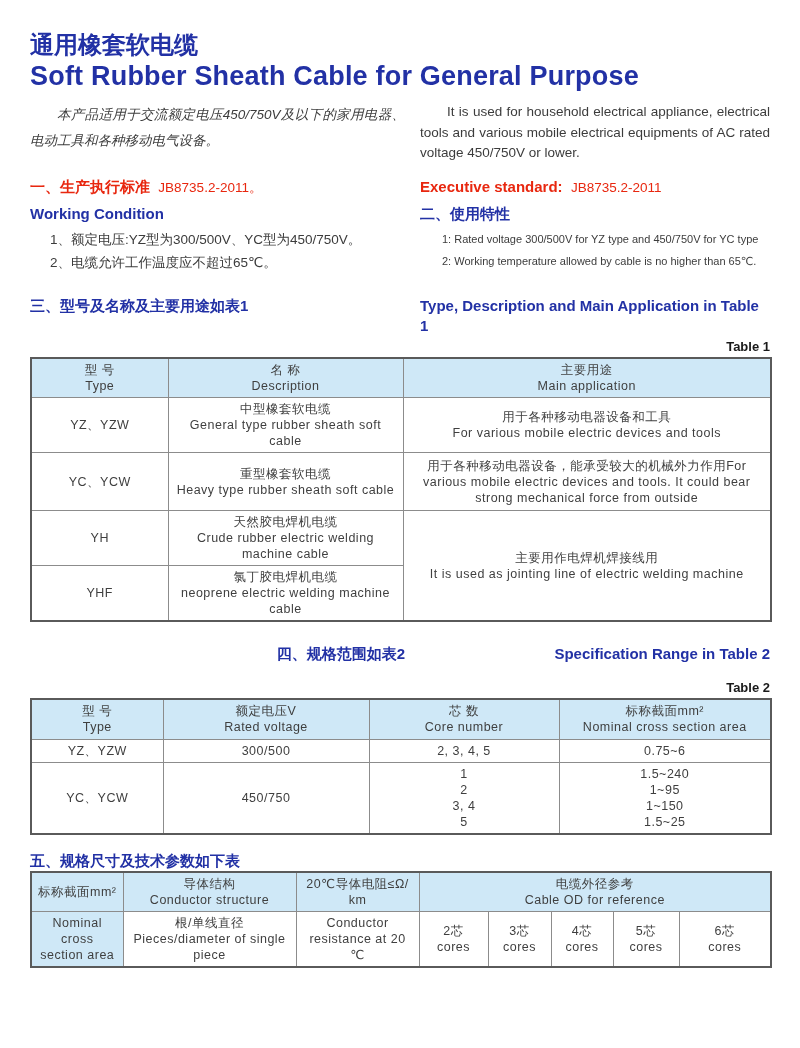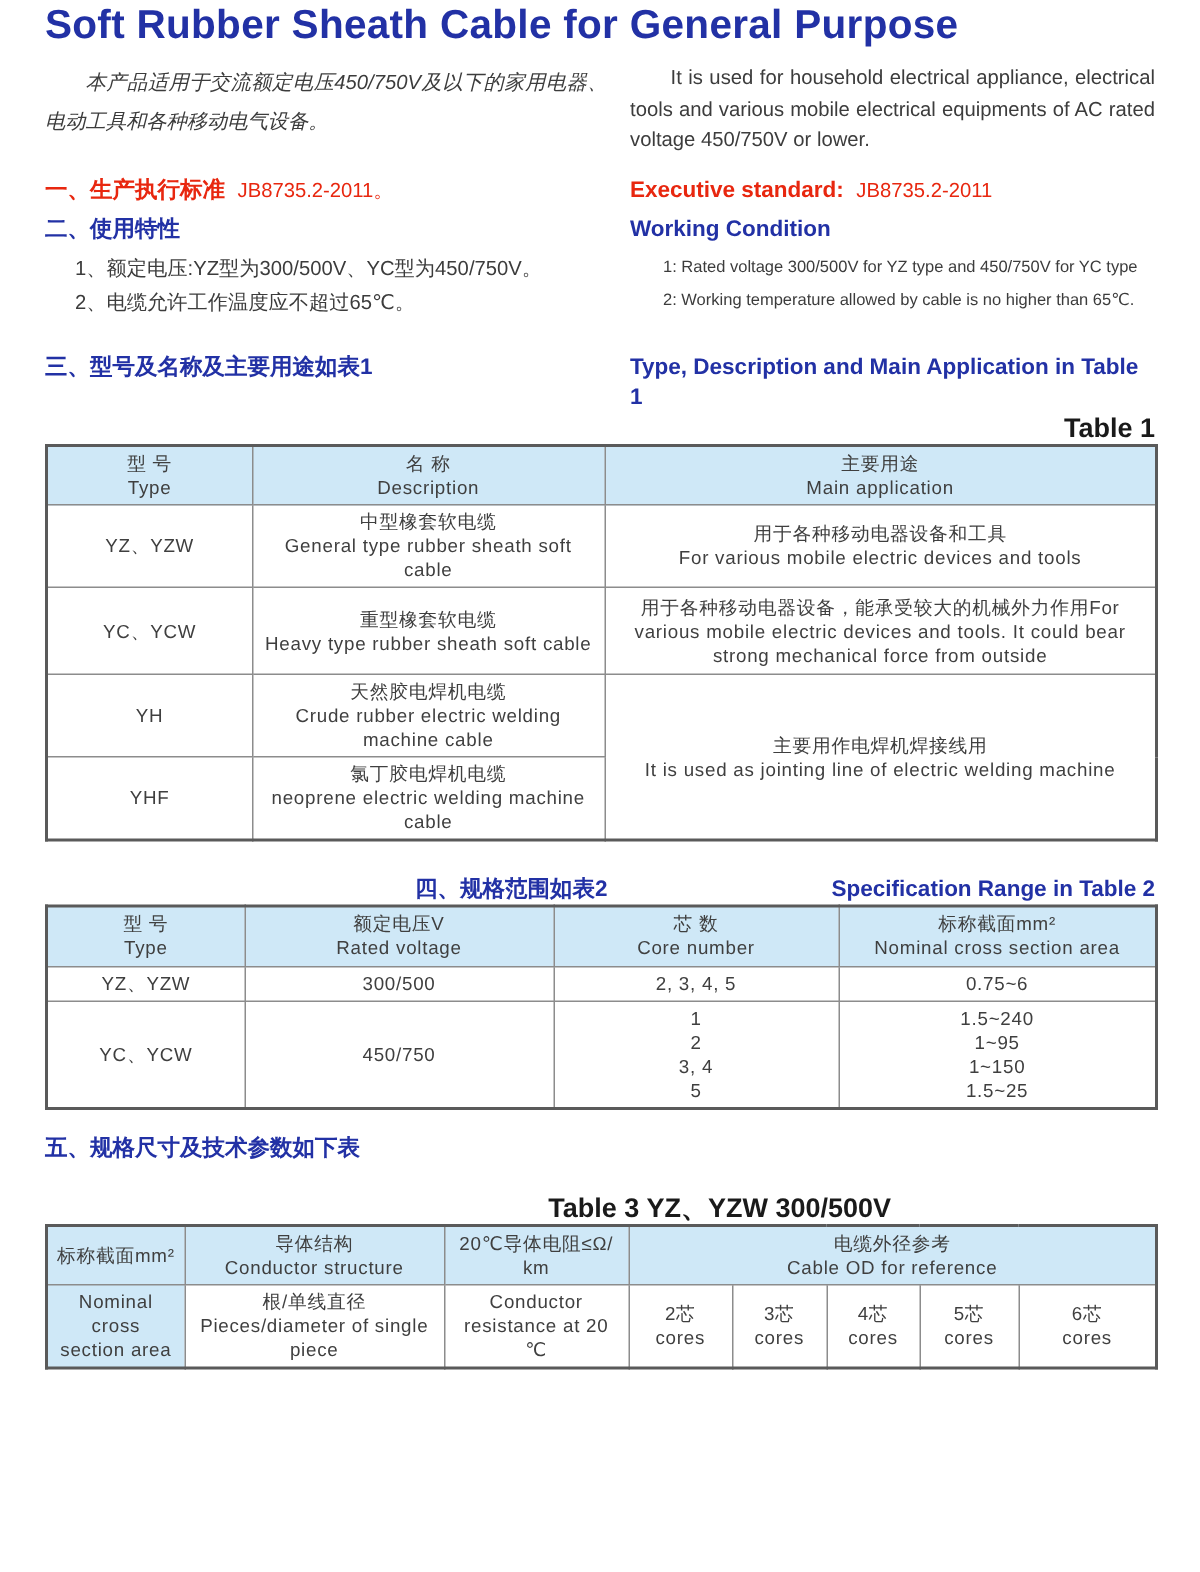--- a/index.html
+++ b/index.html
@@ -28,21 +28,21 @@
   .sec-blue{color:var(--accent-blue);}
   .sec-red{color:var(--accent-red);}
   .sec-val{font-weight:normal;color:var(--accent-red);font-size:13.5px;}
   .rowC{margin-top:6px;}
   .rowD{margin-top:4px;}
   .items-zh{font-size:13.5px;line-height:23px;padding-left:20px;}
   .items-en{font-size:11px;line-height:22px;text-align:justify;}
   .items-en .item{text-indent:2em;}
   .rowE{margin-top:22px;}
   .sec-s5-en{text-align:justify;letter-spacing:1.1px;word-spacing:4px;line-height:22px;}
-  .tbl-label{font-size:18px;font-weight:bold;color:#1a1a1a;text-align:right;margin:3px 0 3px;line-height:15px;}
+  .tbl-label{font-size:13px;font-weight:bold;color:#1a1a1a;text-align:right;margin:3px 0 3px;line-height:15px;}
   .tbl-label-3{margin-right:176px;}
   table.tbl{border-collapse:collapse;width:740px;border:2px solid #5a5a5a;table-layout:fixed;}
   table.tbl td,table.tbl th{
     border:1px solid #8c8c8c;font-weight:normal;text-align:center;vertical-align:middle;
     font-size:12.5px;line-height:16px;padding:3px 4px;color:#3f3f3f;letter-spacing:.5px;
   }
   table.tbl th{background:var(--table-header-bg);}
   .ml{white-space:pre-line;}
   .t1-head{height:40px;}
   .t1-r1{height:48px;} .t1-r2{height:58px;} .t1-r3{height:50px;} .t1-r4{height:48px;}
@@ -51,35 +51,36 @@
   .t3-r1{height:38px;} .t3-r2{height:56px;}
   .t3-r2 td{line-height:18px;} .t3-r2 th{line-height:18px;}
   .mt14{margin-top:22px;text-align:right;} .mt16{margin-top:16px;}
 </style>
 </head>
 <body>
 
 <div class="page">
   <div class="content">
 
+    <h1 class="title-zh">通用橡套软电缆</h1>
     <h1 class="title-en">Soft Rubber Sheath Cable for General Purpose</h1>
 
     <div class="cols rowA">
       <p class="intro intro-zh">本产品适用于交流额定电压450/750V及以下的家用电器、电动工具和各种移动电气设备。</p>
       <p class="intro intro-en">It is used for household electrical appliance, electrical tools and various mobile electrical equipments of AC rated voltage 450/750V or lower.</p>
     </div>
 
     <div class="cols rowB">
       <p class="sec sec-red"><span>一、生产执行标准</span>&nbsp;&nbsp;<span class="sec-val">JB8735.2-2011。</span></p>
       <p class="sec sec-red"><span>Executive standard:</span>&nbsp;&nbsp;<span class="sec-val">JB8735.2-2011</span></p>
     </div>
 
     <div class="cols rowC">
+      <p class="sec sec-blue">Working Condition</p>
       <p class="sec sec-blue">二、使用特性</p>
-      <p class="sec sec-blue">Working Condition</p>
     </div>
 
     <div class="cols rowD">
       <div class="items-zh">
         <div class="item">1、额定电压:YZ型为300/500V、YC型为450/750V。</div>
         <div class="item">2、电缆允许工作温度应不超过65℃。</div>
       </div>
       <div class="items-en">
         <div class="item">1: Rated voltage 300/500V for YZ type and 450/750V for YC type</div>
         <div class="item">2: Working temperature allowed by cable is no higher than 65℃.</div>
@@ -133,20 +134,21 @@
 neoprene electric welding machine cable</td>
       </tr>
     </tbody>
       </table>
 
     <div class="cols mt14">
       <p class="sec sec-blue">四、规格范围如表2</p>
       <p class="sec sec-blue">Specification Range in Table 2</p>
     </div>
 
+    <p class="tbl-label mt16">Table 2</p>
     <table class="tbl">
       <colgroup>
           <col style="width:132px">
           <col style="width:206px">
           <col style="width:190px">
           <col style="width:212px">
         </colgroup>
       <tbody>
           <tr class="t2-head">
         <th class="ml">型 号
@@ -176,21 +178,20 @@
 1~150
 1.5~25</td>
       </tr>
     </tbody>
       </table>
 
     <div class="cols mt16">
       <p class="sec sec-blue">五、规格尺寸及技术参数如下表</p>
     </div>
 
-    <p class="tbl-label tbl-label-3 mt14">Table 3  YZ、YZW 300/500V</p>
     <table class="tbl">
       <colgroup>
         <col style="width:92px">
           <col style="width:173px">
           <col style="width:123px">
         <col style="width:69px">
           <col style="width:63px">
           <col style="width:62px">
           <col style="width:66px">
           <col style="width:92px">

